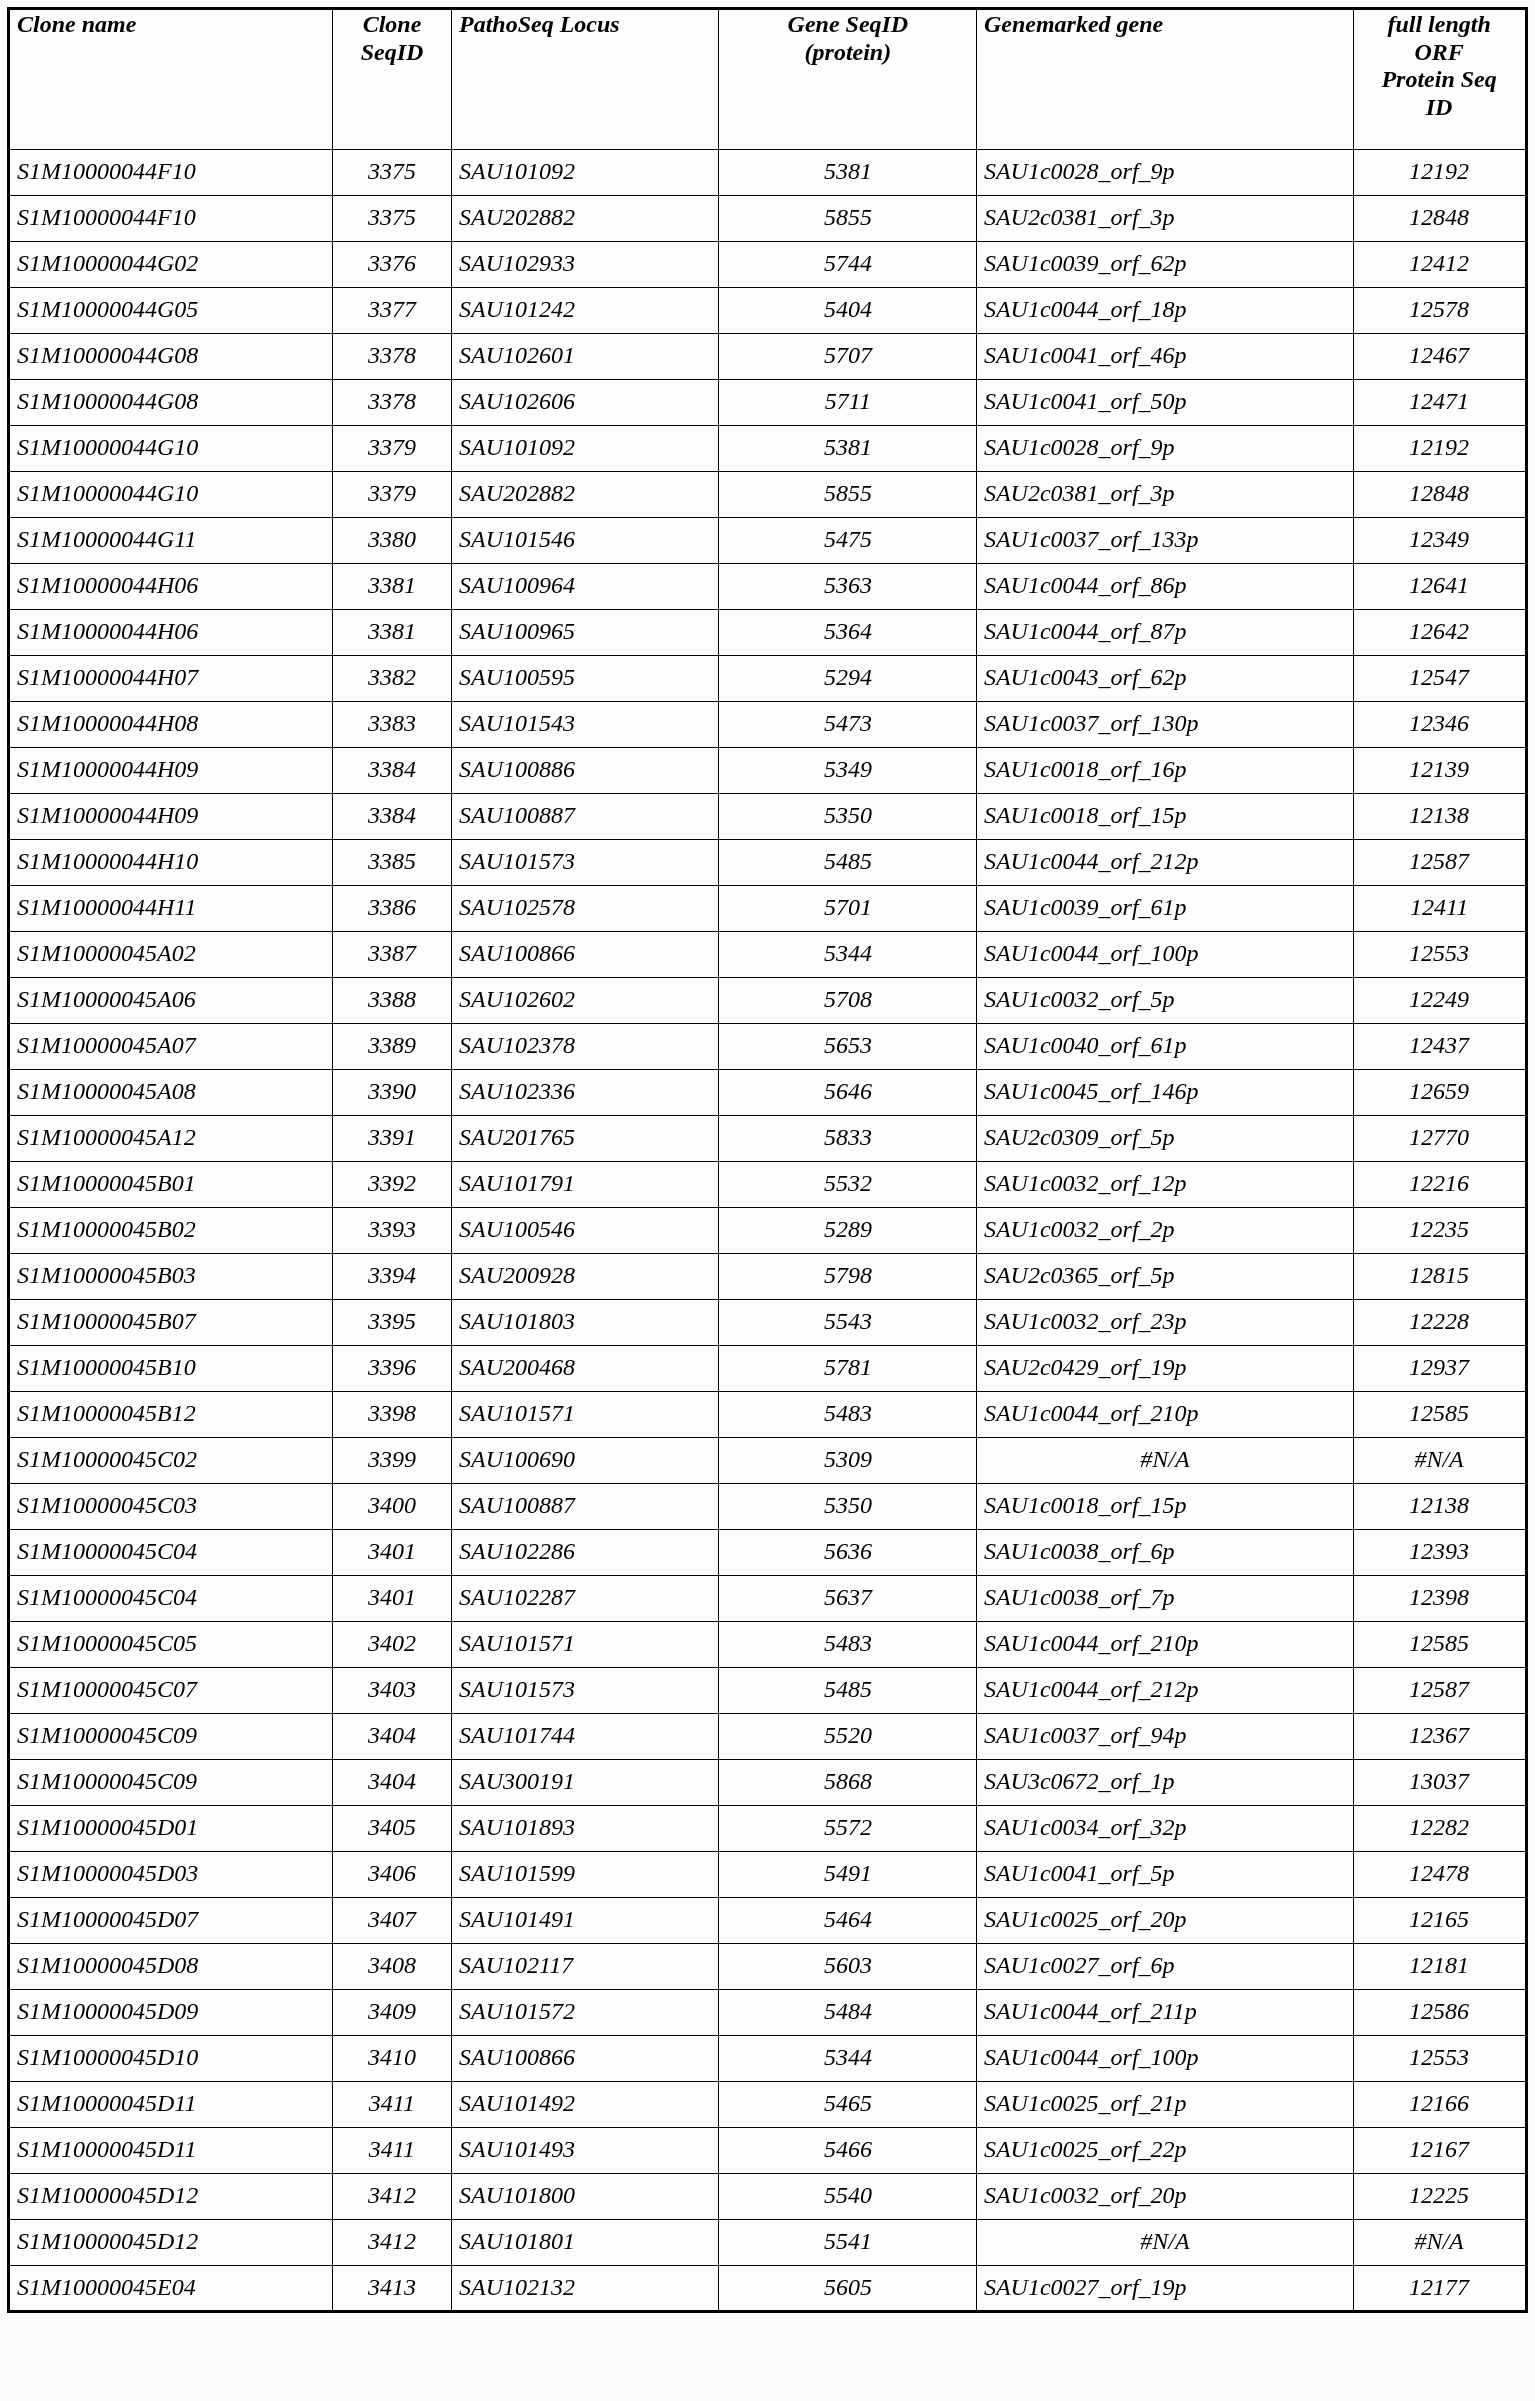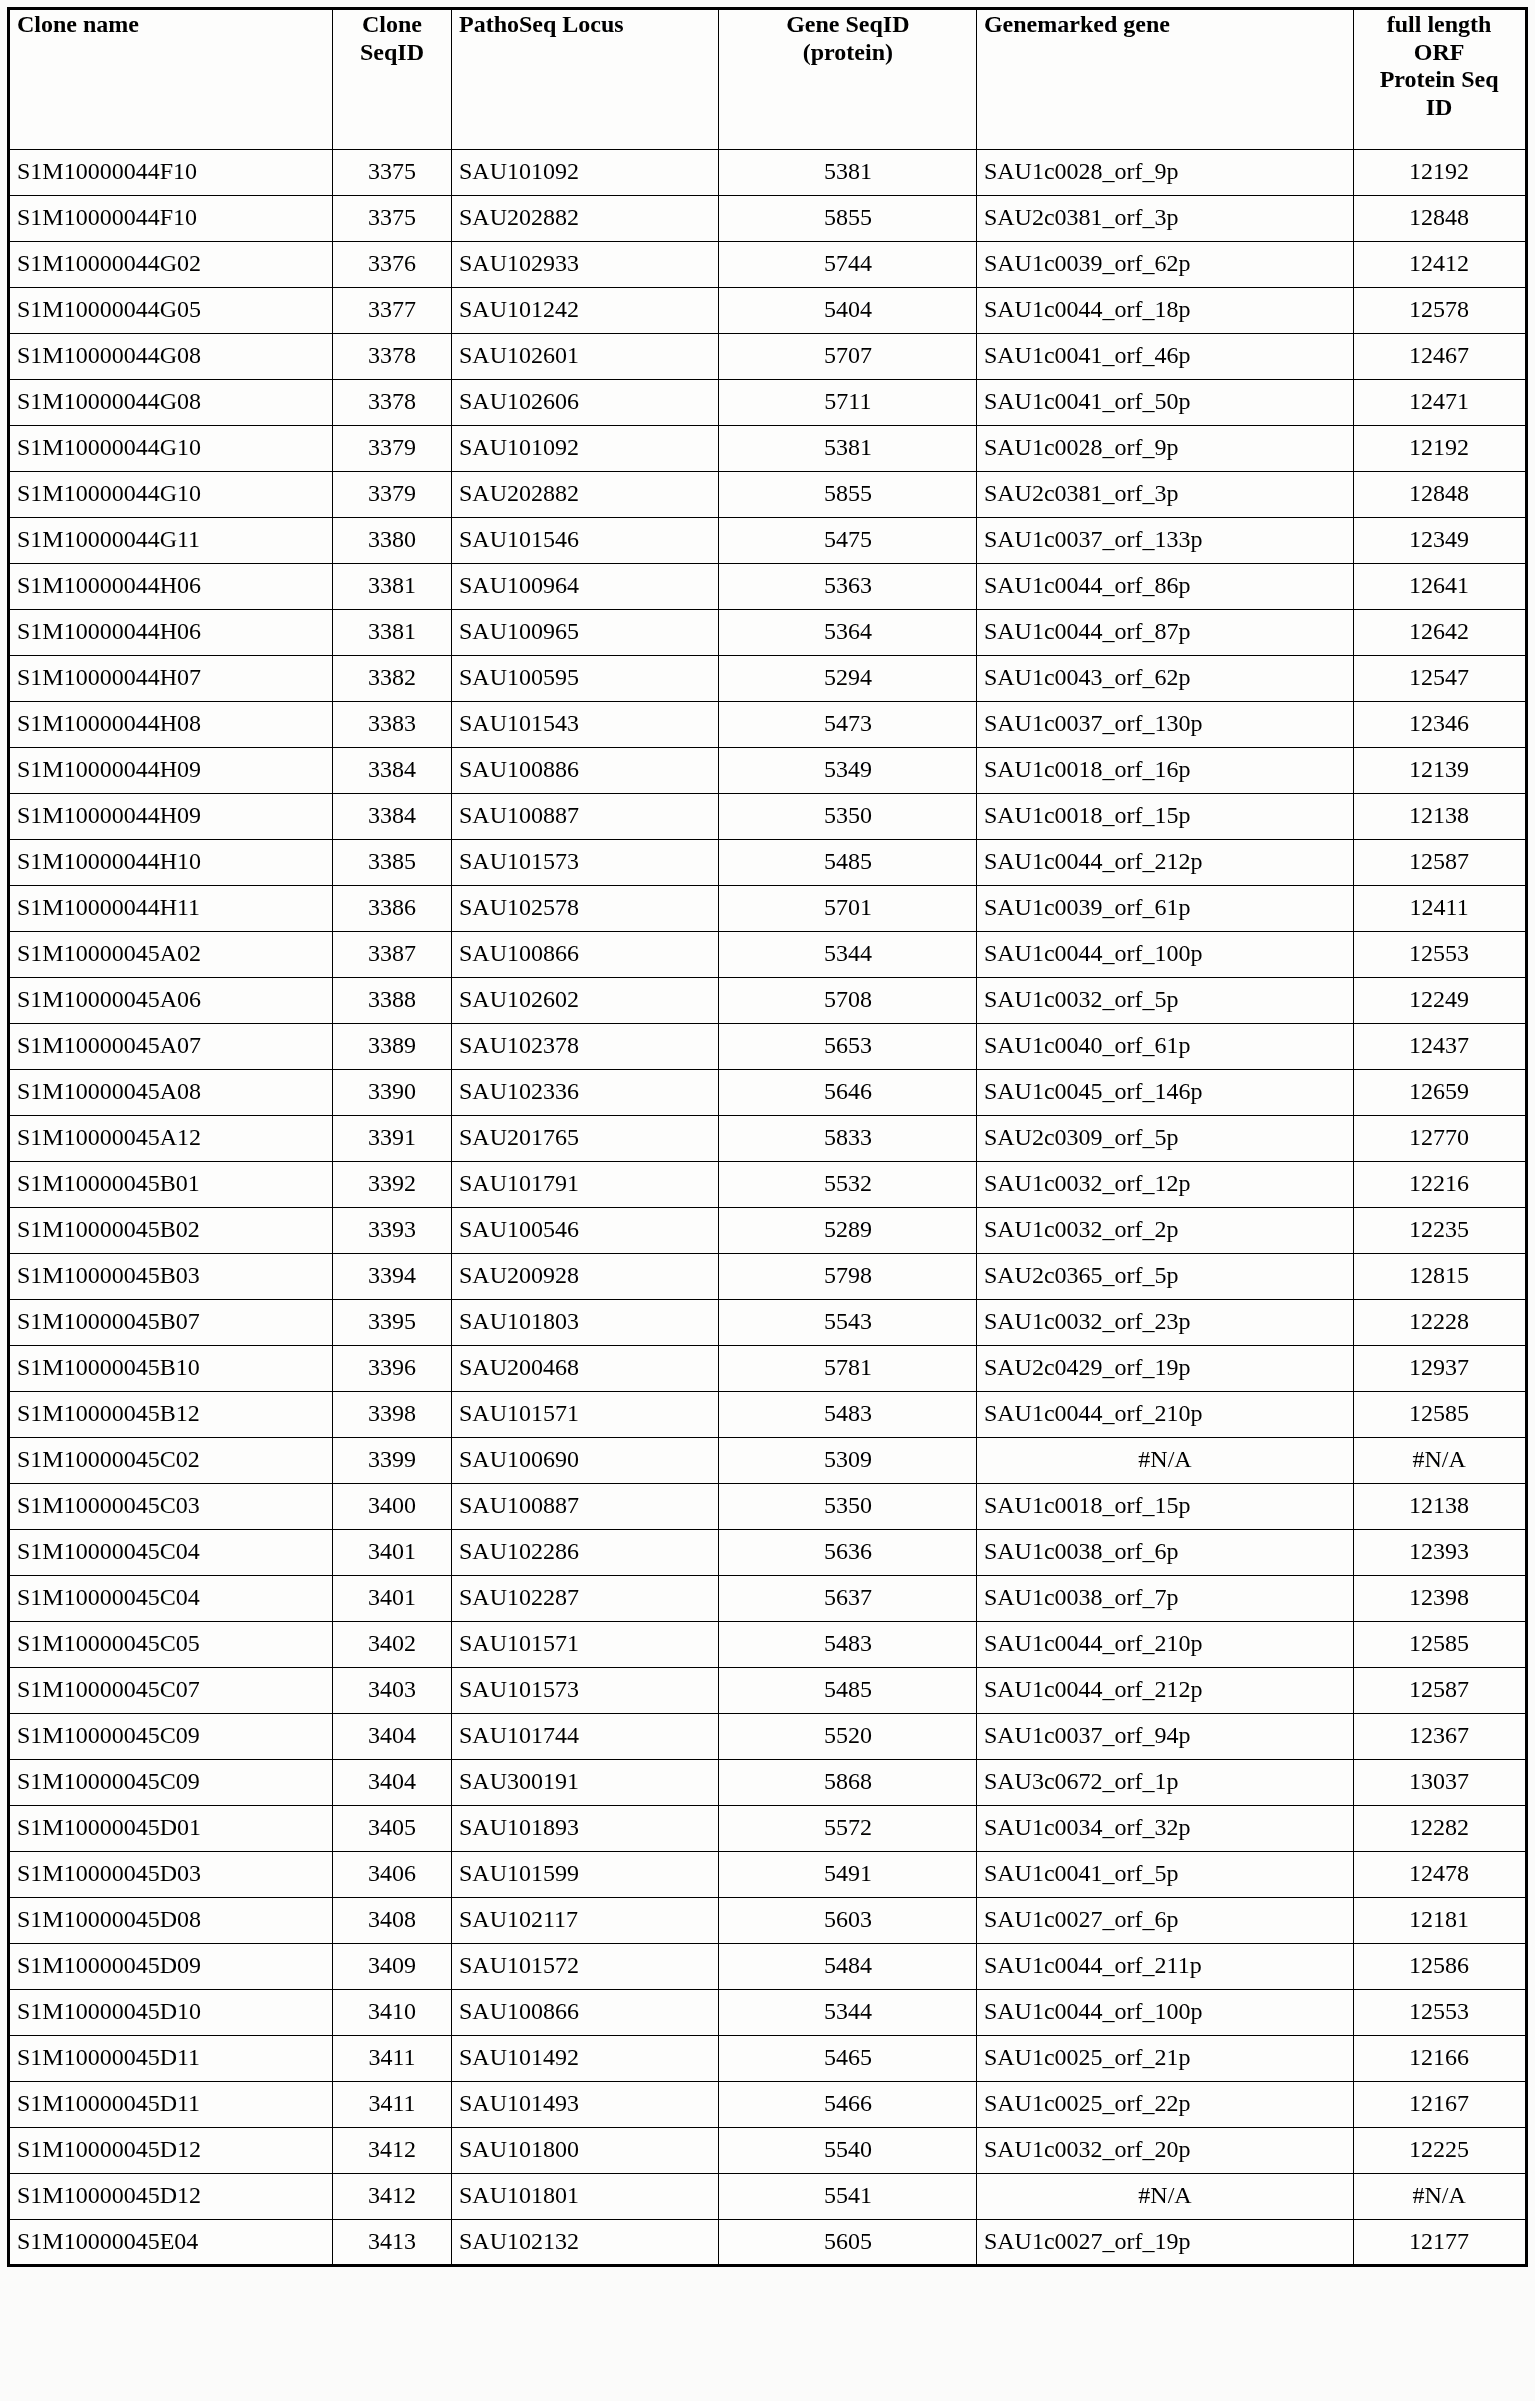--- a/index.html
+++ b/index.html
@@ -14,20 +14,21 @@
     padding: 6.6px 7.4px;
     font-family: "Liberation Serif", "DejaVu Serif", serif;
     color: #000;
   }
   table[data-name="clone-table"] {
     width: 100%;
     border-collapse: collapse;
     table-layout: fixed;
     background: #fdfdfc;
     border: 3.3px solid #000;
+    font-style: italic;
   }
   th, td {
     border: 1.6px solid #000;
     padding: 3.3px 6.6px;
     font-size: 24px;
     line-height: 1.15;
     overflow: hidden;
     white-space: nowrap;
   }
   thead th {
@@ -370,20 +371,28 @@
       </tr>
       <tr data-name="table-row">
         <td class="align-left" data-name="table-cell">S1M10000045D03</td>
         <td class="align-center" data-name="table-cell">3406</td>
         <td class="align-left" data-name="table-cell">SAU101599</td>
         <td class="align-center" data-name="table-cell">5491</td>
         <td class="align-left" data-name="table-cell">SAU1c0041_orf_5p</td>
         <td class="align-center" data-name="table-cell">12478</td>
       </tr>
       <tr data-name="table-row">
+        <td class="align-left" data-name="table-cell">S1M10000045D07</td>
+        <td class="align-center" data-name="table-cell">3407</td>
+        <td class="align-left" data-name="table-cell">SAU101491</td>
+        <td class="align-center" data-name="table-cell">5464</td>
+        <td class="align-left" data-name="table-cell">SAU1c0025_orf_20p</td>
+        <td class="align-center" data-name="table-cell">12165</td>
+      </tr>
+      <tr data-name="table-row">
         <td class="align-left" data-name="table-cell">S1M10000045D08</td>
         <td class="align-center" data-name="table-cell">3408</td>
         <td class="align-left" data-name="table-cell">SAU102117</td>
         <td class="align-center" data-name="table-cell">5603</td>
         <td class="align-left" data-name="table-cell">SAU1c0027_orf_6p</td>
         <td class="align-center" data-name="table-cell">12181</td>
       </tr>
       <tr data-name="table-row">
         <td class="align-left" data-name="table-cell">S1M10000045D09</td>
         <td class="align-center" data-name="table-cell">3409</td>

